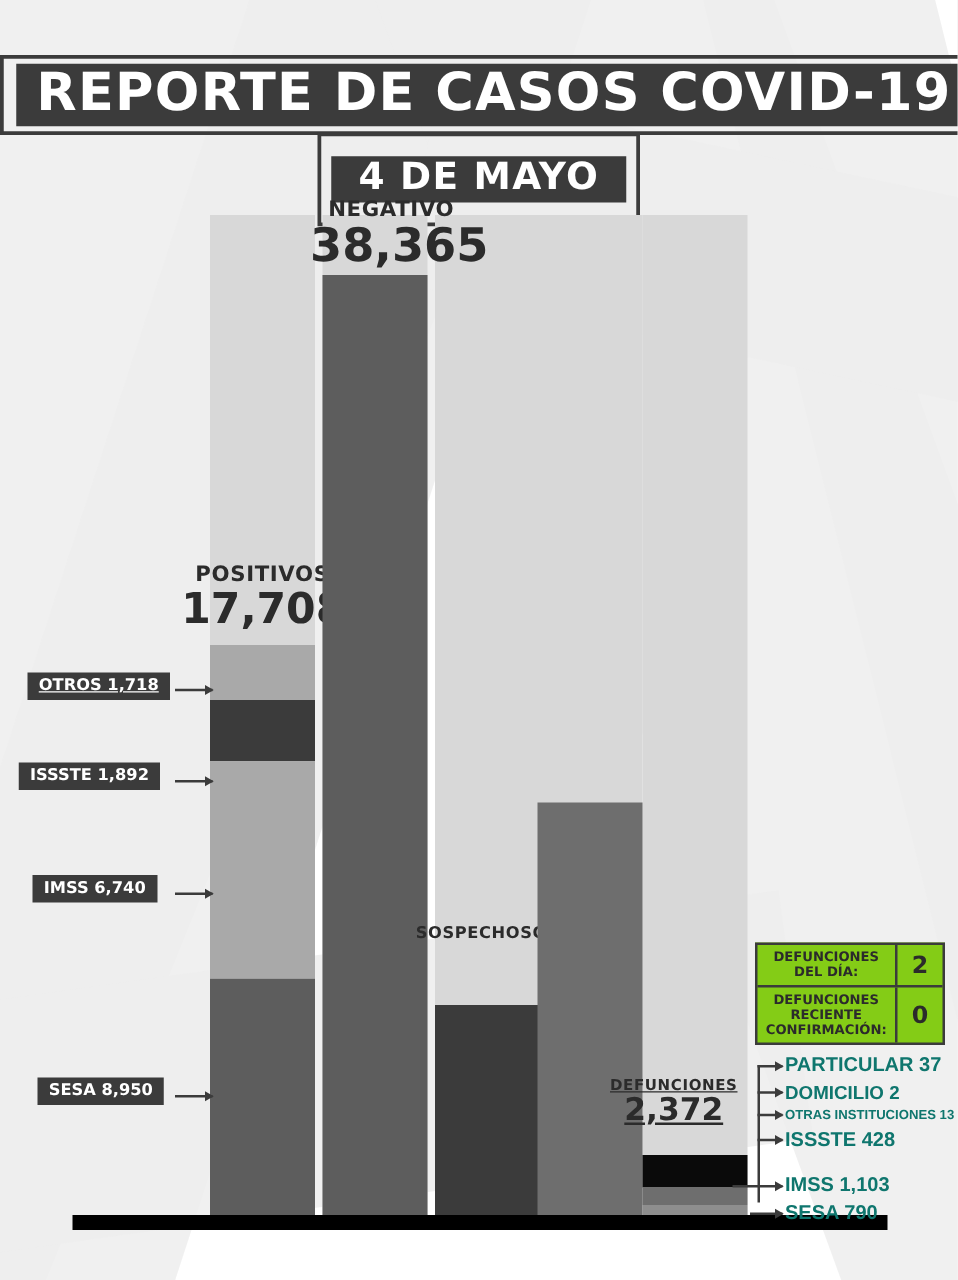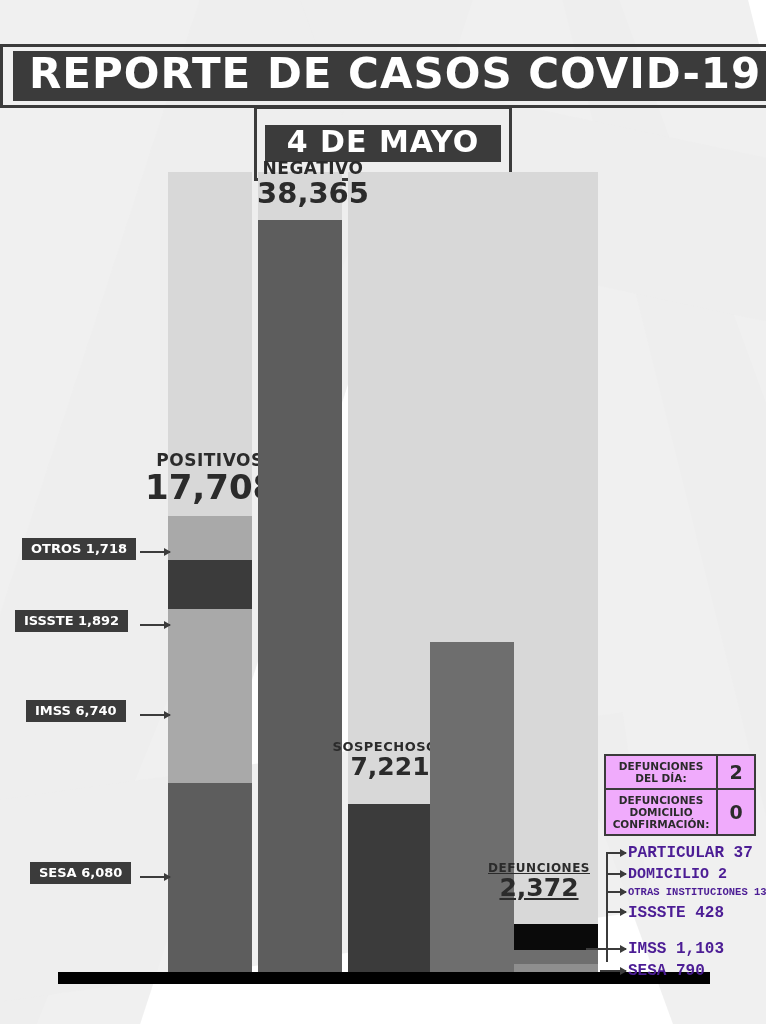--- a/index.html
+++ b/index.html
@@ -73,40 +73,40 @@
   }
   .leader{position:absolute;height:2px;background:#3b3b3b;}
   .leader.arrow:after{
     content:"";position:absolute;right:-1px;top:-3px;
     border-left:7px solid #3b3b3b;border-top:4px solid transparent;border-bottom:4px solid transparent;
   }
 
   
   .def-table{
     position:absolute;left:604px;top:754px;width:148px;
-    border:2px solid #3b3b3b;background:#f0abfc;
+    border:2px solid #3b3b3b;background:#84cc16;
     font-family:"DejaVu Sans", sans-serif;
   }
   .def-row{display:flex;align-items:stretch;border-bottom:2px solid #3b3b3b;}
   .def-row:last-child{border-bottom:none;}
   .def-row .lbl{
     flex:1;font-size:10.5px;font-weight:bold;color:#2b2b2b;
     padding:4px 5px;line-height:1.15;text-align:center;
   }
   .def-row .num{
     width:36px;border-left:2px solid #3b3b3b;
     display:flex;align-items:center;justify-content:center;
     font-size:19px;font-weight:bold;color:#2b2b2b;
   }
 
   
   .dlist{position:absolute;left:620px;}
   .dlist .row{
-    position:absolute;white-space:nowrap;color:#4c1d95;
-    font-family:Liberation Mono, monospace;font-weight:bold;
+    position:absolute;white-space:nowrap;color:#0f766e;
+    font-family:Liberation Sans, sans-serif;font-weight:bold;
   }
 </style>
 </head>
 <body>
 
 <div class="bg-facets">
   <i class="f1"></i>
     <i class="f2"></i>
     <i class="f3"></i>
     <i class="f4"></i>
@@ -142,62 +142,61 @@
       <div class="seg" style="height:189px;background:#5d5d5d;"></div>
     </div>
     <div class="bar-label" style="left:145px;width:130px;top:452px;font-size:17px;">
       <span class="name">POSITIVOS</span>
       <span class="val" style="font-size:34px;">17,708</span>
     </div>
 
     <div class="bar" style="left:258px;width:84px;height:752px;background:#5d5d5d;"></div>
     <div class="bar-label" style="left:248px;width:130px;top:160px;font-size:17px;">
       <span class="name">NEGATIVO</span>
-      <span class="val" style="font-size:29px;">38,365</span>
+      <span class="val" style="font-size:37px;">38,365</span>
     </div>
 
     <div class="bar" style="left:348px;width:84px;height:168px;background:#3b3b3b;"></div>
     <div class="bar-label" style="left:330px;width:120px;top:740px;font-size:13px;">
       <span class="name">SOSPECHOSOS</span>
-      <span class="val" style="font-size:25px;">7,221</span>
     </div>
 
     <div class="bar" style="left:430px;width:84px;height:330px;background:#6e6e6e;"></div>
 
     <div class="bar" style="left:514px;width:84px;height:48px;">
       <div class="seg" style="height:26px;background:#0a0a0a;"></div>
       <div class="seg" style="height:14px;background:#6e6e6e;"></div>
       <div class="seg" style="height:8px;background:#8e8e8e;"></div>
     </div>
     <div class="bar-label" style="left:487px;width:104px;top:862px;font-size:12px;text-decoration:underline;">
       <span class="name">DEFUNCIONES</span>
       <span class="val" style="font-size:25px;">2,372</span>
     </div>
 
     <div class="baseline"></div>
 
-    <div class="pill" style="left:22px;top:538px;">OTROS 1,718</div>
+    <div class="pill" style="left:22px;top:538px;text-decoration:underline;">OTROS 1,718</div>
     <div class="leader arrow" style="left:140px;top:551px;width:30px;"></div>
 
     <div class="pill" style="left:15px;top:610px;">ISSSTE 1,892</div>
     <div class="leader arrow" style="left:140px;top:624px;width:30px;"></div>
 
     <div class="pill" style="left:26px;top:700px;">IMSS 6,740</div>
     <div class="leader arrow" style="left:140px;top:714px;width:30px;"></div>
 
-    <div class="pill" style="left:30px;top:862px;">SESA 6,080</div>
+    <div class="pill" style="left:30px;top:862px;">SESA 8,950</div>
     <div class="leader arrow" style="left:140px;top:876px;width:30px;"></div>
 
     <div class="def-table">
       <div class="def-row">
         <div class="lbl">DEFUNCIONES DEL DÍA:</div>
         <div class="num">2</div>
       </div>
       <div class="def-row">
-        <div class="lbl">DEFUNCIONES DOMICILIO CONFIRMACIÓN:</div>
+        <div class="lbl">DEFUNCIONES RECIENTE CONFIRMACIÓN:</div>
         <div class="num">0</div>
       </div>
     </div>
 
     <div class="dlist" style="top:0;left:0;width:766px;height:1024px;">
       <div class="row" style="left:628px;top:844px;font-size:16px;">PARTICULAR 37</div>
       <div class="row" style="left:628px;top:866px;font-size:15px;">DOMICILIO 2</div>
       <div class="row" style="left:628px;top:886px;font-size:10.5px;">OTRAS INSTITUCIONES 13</div>
       <div class="row" style="left:628px;top:904px;font-size:16px;">ISSSTE 428</div>
       <div class="row" style="left:628px;top:940px;font-size:16px;">IMSS 1,103</div>

